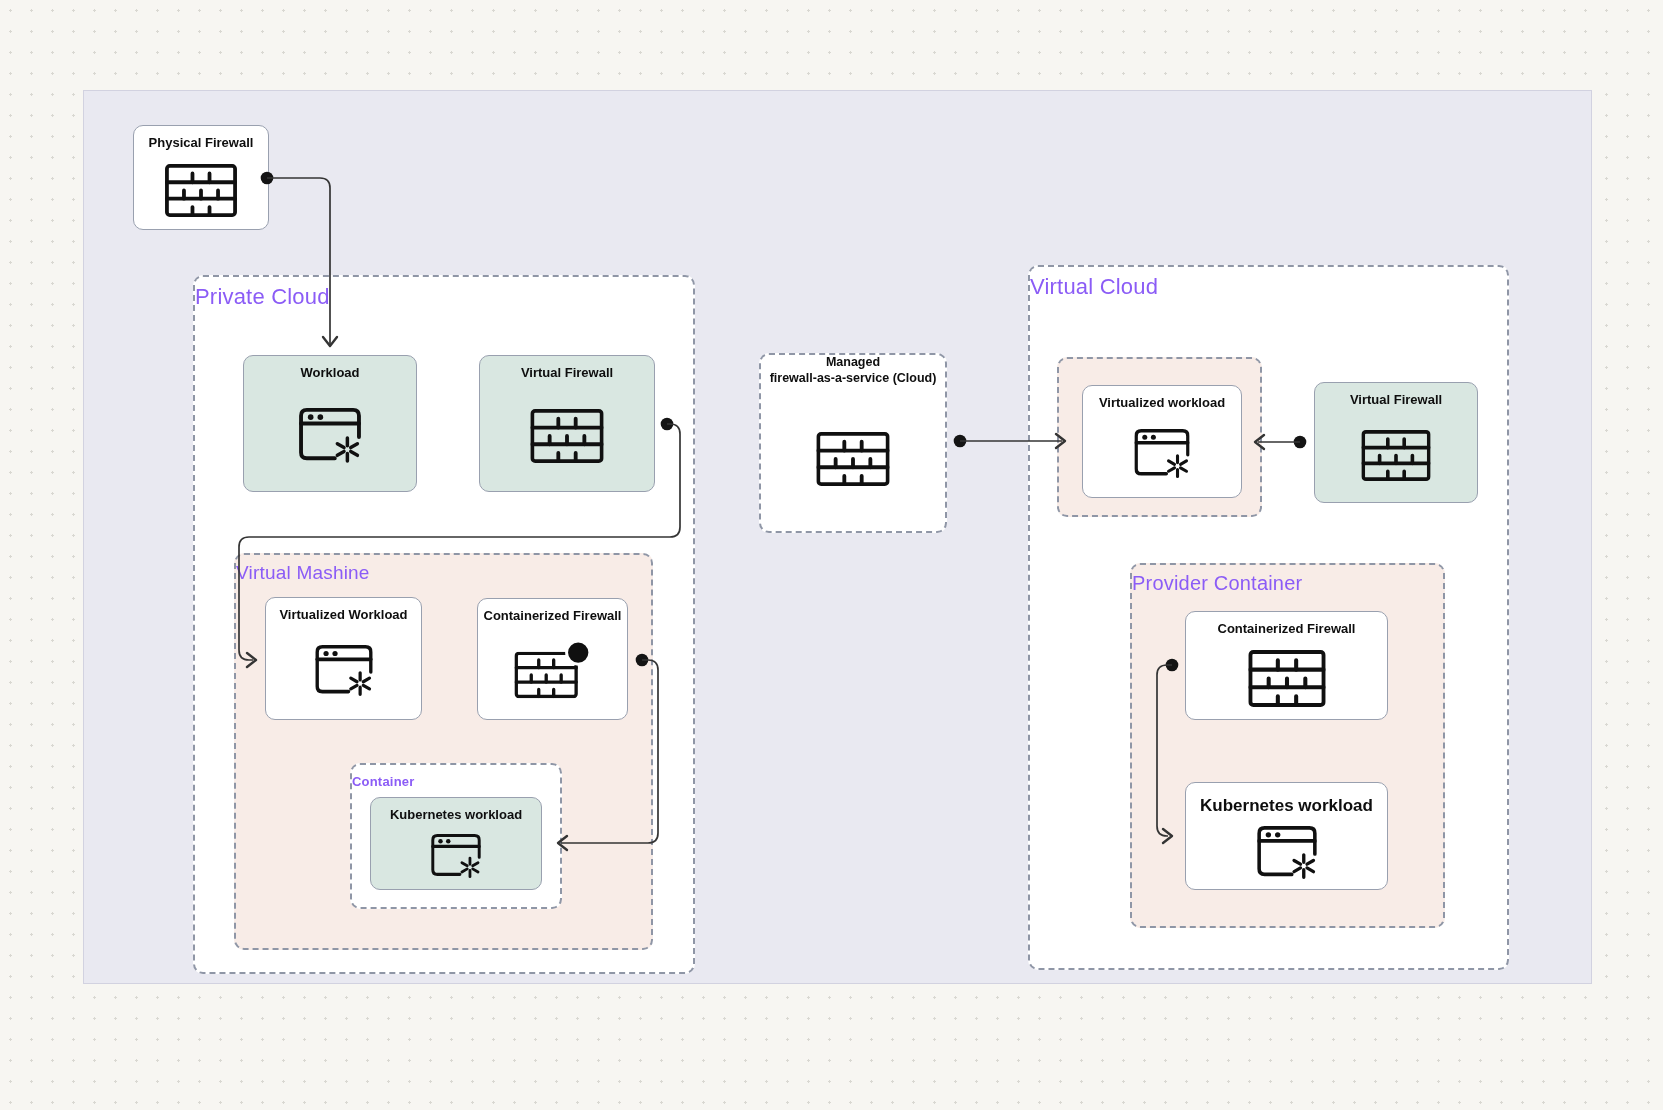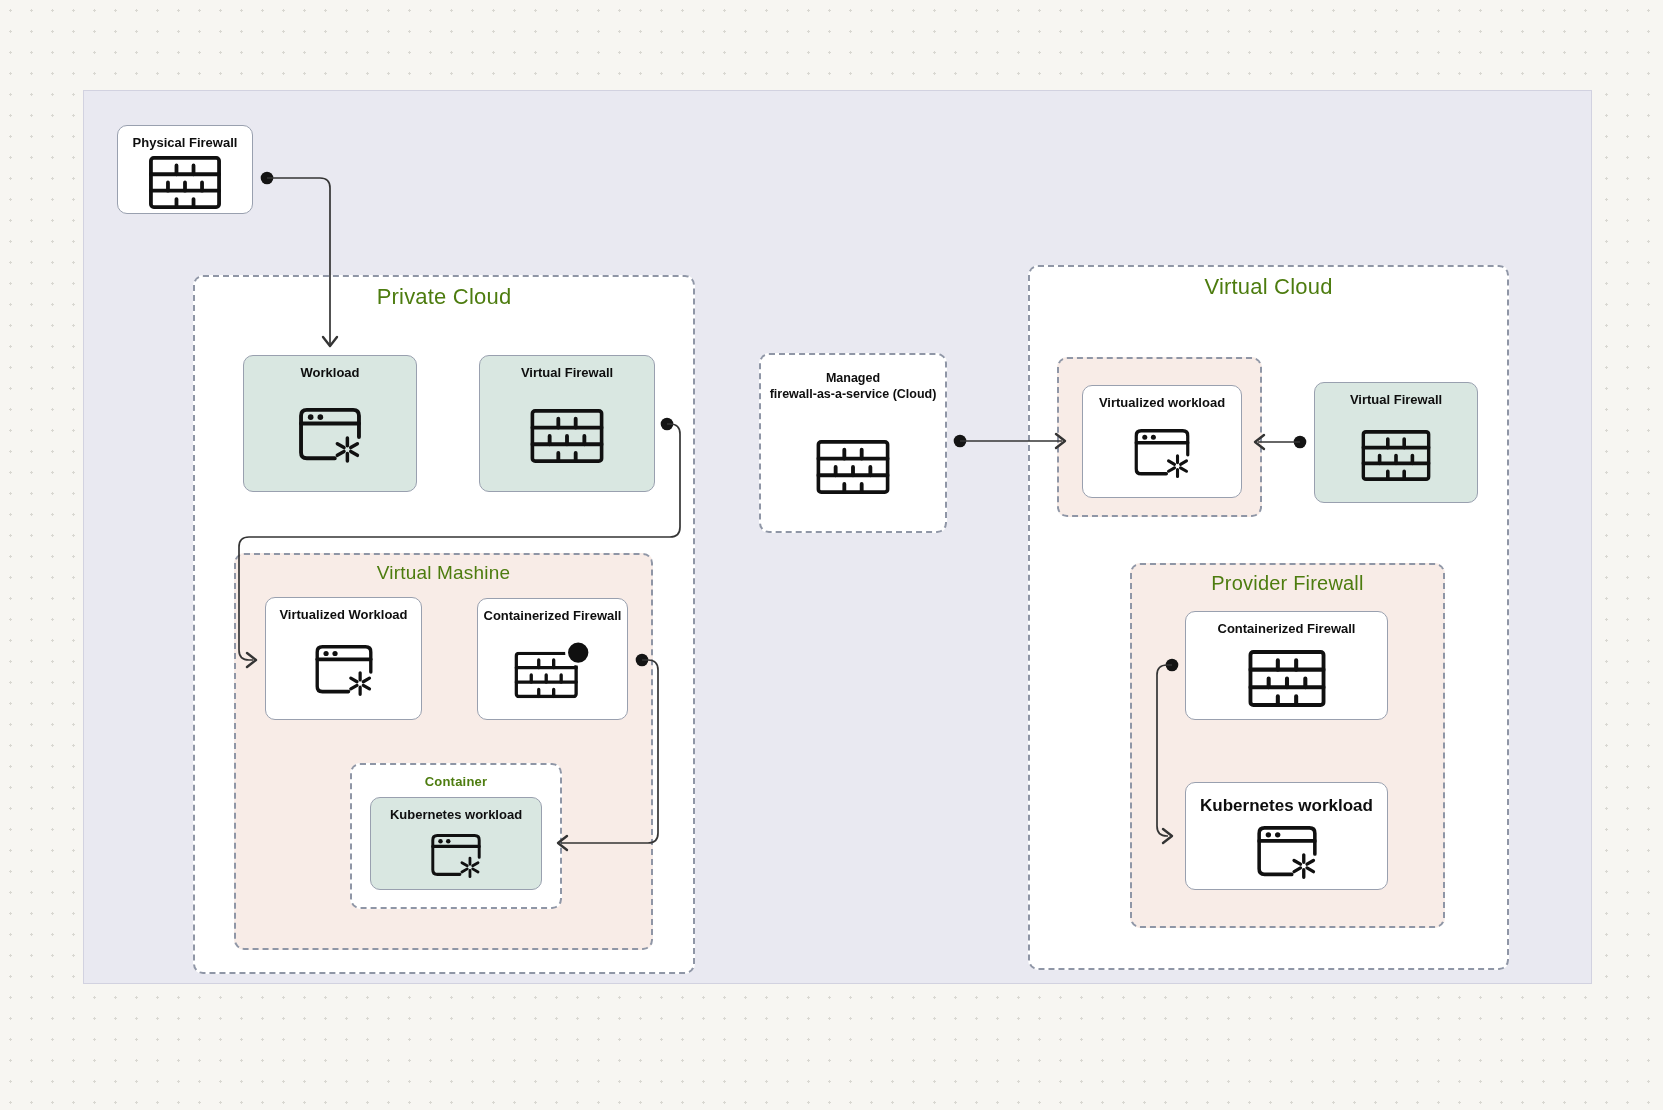--- a/index.html
+++ b/index.html
@@ -20,22 +20,21 @@
   .group{
     position:absolute;
     border:2px dashed var(--dashed-border,#8f96a6);
     border-radius:10px;
     box-sizing:border-box;
   }
   .group.white-bg{background:#ffffff;}
   .group.pink-bg{background:var(--group-pink,#f8ece7);}
   .group-title{
     position:absolute;left:0;right:0;top:7px;
-    text-align:center;
-    font-weight:500;color:#4d7c0f;
+    font-weight:500;color:#8b5cf6;
     letter-spacing:.2px;
   }
   .t-xl{font-size:22px;}
   .t-lg{font-size:20px;}
   .t-md{font-size:19px;}
   .t-sm{font-size:13px;font-weight:700;top:9px;}
   .node{
     position:absolute;
     border:1.5px solid var(--solid-border,#99a0af);
     border-radius:10px;
@@ -94,21 +93,21 @@
   </div>
 
   <div class="group pink-bg" style="left:234px;top:553px;width:419px;height:397px;">
     <div class="group-title t-md">Virtual Mashine</div>
   </div>
 
   <div class="group white-bg" style="left:350px;top:763px;width:212px;height:146px;">
     <div class="group-title t-sm">Container</div>
   </div>
 
-  <div class="node white" style="left:117px;top:125px;width:136px;height:89px;justify-content:flex-end;">
+  <div class="node white" style="left:133px;top:125px;width:136px;height:105px;justify-content:flex-end;">
     <div class="node-label">Physical Firewall</div>
     <div class="icon-wrap">
         <svg width="72" height="53" viewBox="0 0 76 56">
           <use href="#sym-brick"></use>
         </svg>
       </div>
   </div>
 
   <div class="node green" style="left:243px;top:355px;width:174px;height:137px;align-items:center;">
     <div class="node-label">Workload</div>
@@ -150,39 +149,39 @@
   <div class="node green" style="left:370px;top:797px;width:172px;height:93px;">
     <div class="node-label">Kubernetes workload</div>
     <div class="icon-wrap">
         <svg width="50" height="45" viewBox="0 0 64 58">
           <use href="#sym-window"></use>
         </svg>
       </div>
   </div>
 
   <div class="node dashed" style="left:759px;top:353px;width:188px;height:180px;">
-    <div class="node-label" style="margin-top:16px;font-size:12.5px;">
+    <div class="node-label" style="margin-top:0;font-size:12.5px;">
       <span>Managed</span><br>
       <span>firewall-as-a-service (Cloud)</span>
     </div>
     <div class="icon-wrap">
         <svg width="74" height="54" viewBox="0 0 76 56">
           <use href="#sym-brick"></use>
         </svg>
       </div>
   </div>
 
   <div class="group white-bg" style="left:1028px;top:265px;width:481px;height:705px;">
     <div class="group-title t-xl">Virtual Cloud</div>
   </div>
 
   <div class="group pink-bg" style="left:1057px;top:357px;width:205px;height:160px;"></div>
 
   <div class="group pink-bg" style="left:1130px;top:563px;width:315px;height:365px;">
-    <div class="group-title t-lg">Provider Firewall</div>
+    <div class="group-title t-lg">Provider Container</div>
   </div>
 
   <div class="node white" style="left:1082px;top:385px;width:160px;height:113px;">
     <div class="node-label">Virtualized workload</div>
     <div class="icon-wrap">
         <svg width="56" height="50" viewBox="0 0 64 58">
           <use href="#sym-window"></use>
         </svg>
       </div>
   </div>

